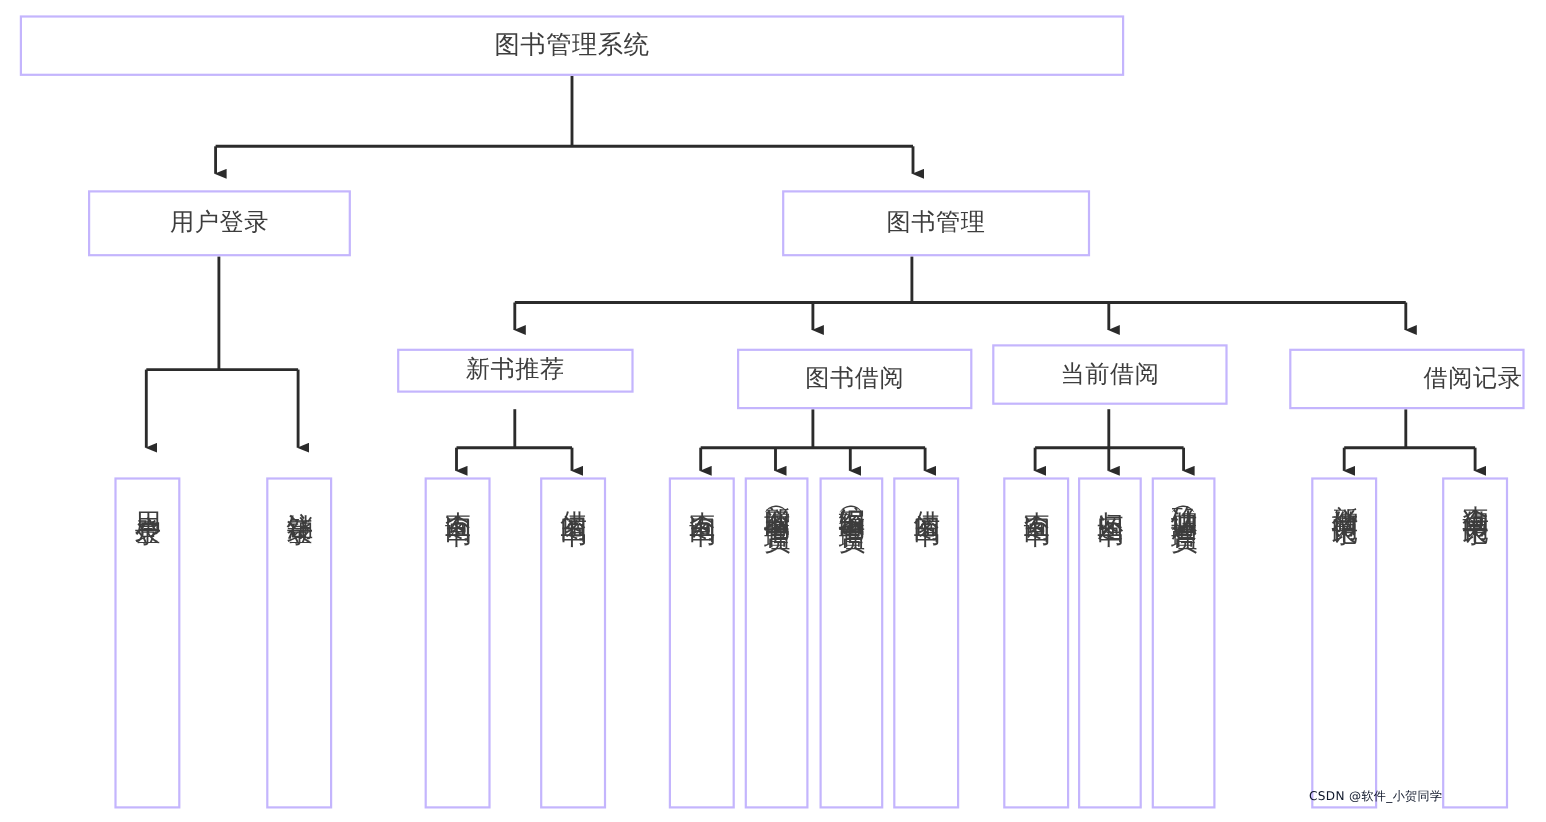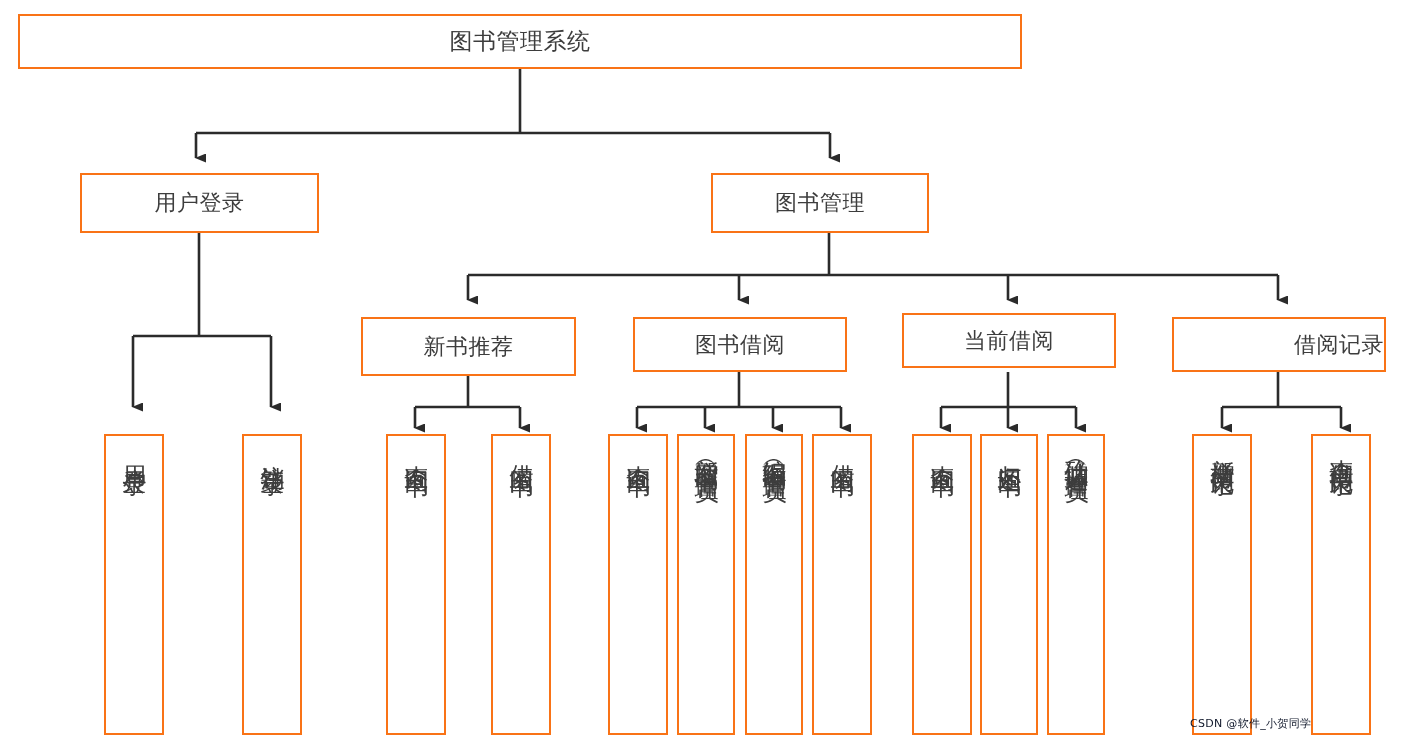--- a/index.html
+++ b/index.html
@@ -21,21 +21,21 @@
     position: absolute;
     left: 0;
     top: 0;
     width: 1405px;
     height: 747px;
     pointer-events: none;
   }
   .node {
     position: absolute;
     box-sizing: border-box;
-    border: 2px solid #f97316;
+    border: 2px solid #c4b5fd;
     background: #ffffff;
     display: flex;
     align-items: center;
     justify-content: center;
     color: #3d3d3d;
   }
   .node .label {
     text-align: center;
     line-height: 1.18;
     color: #3d3d3d;
@@ -129,28 +129,28 @@
     </g>
   </svg>
 
   <div class="node horiz root" style="left:18px; top:14px; width:1004px; height:55px;">
     <span class="label">图书管理系统</span>
   </div>
 
   <div class="node horiz" style="left:80px; top:173px; width:239px; height:60px;">
     <span class="label">用户登录</span>
   </div>
-  <div class="node horiz" style="left:711px; top:173px; width:218px; height:60px;">
+  <div class="node horiz" style="left:711px; top:173px; width:280px; height:60px;">
     <span class="label">图书管理</span>
   </div>
 
-  <div class="node horiz" style="left:361px; top:317px; width:215px; height:59px;">
+  <div class="node horiz" style="left:361px; top:317px; width:215px; height:40px;">
     <span class="label">新书推荐</span>
   </div>
-  <div class="node horiz" style="left:633px; top:317px; width:214px; height:55px;">
+  <div class="node horiz" style="left:670px; top:317px; width:214px; height:55px;">
     <span class="label">图书借阅</span>
   </div>
   <div class="node horiz" style="left:902px; top:313px; width:214px; height:55px;">
     <span class="label">当前借阅</span>
   </div>
   <div class="node horiz" style="left:1172px; top:317px; width:214px; height:55px;justify-content:flex-end;">
     <span class="label">借阅记录</span>
   </div>
 
   <div class="node vert" style="left:104px; top:434px; width:60px; height:301px;">

